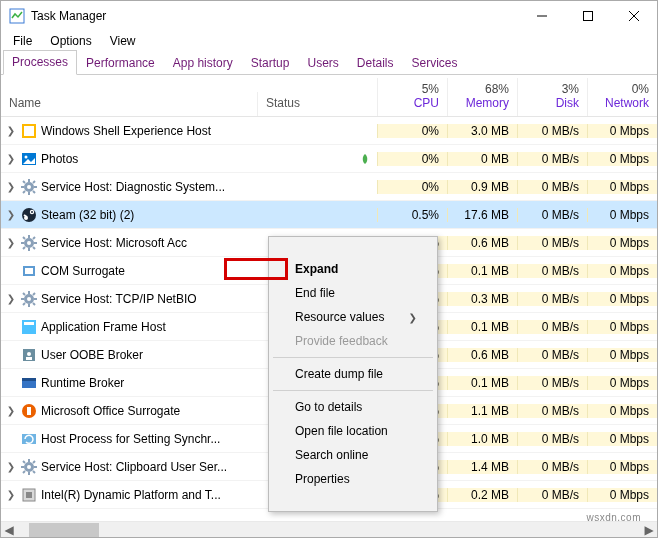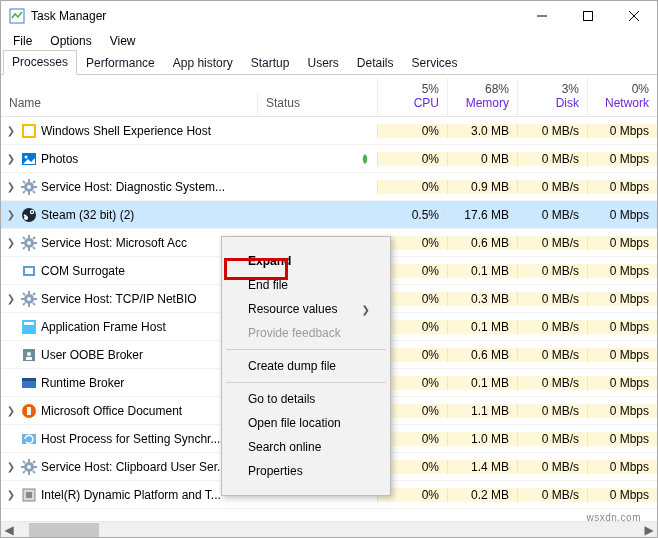--- a/index.html
+++ b/index.html
@@ -10,21 +10,21 @@
   .titlebar .app-icon { width: 16px; height: 16px; margin-right: 6px; }
   .titlebar .title { flex: 0 0 auto; font-size: 12px; }
   .titlebar .spacer { flex: 1; }
   .winbtn { width: 46px; height: 30px; display: flex; align-items: center; justify-content: center; }
   .winbtn svg { stroke: #000; }
   
   .menubar { height: 20px; display: flex; align-items: center; padding: 0 4px; gap: 2px; }
   .menubar span { padding: 2px 8px; }
   
   .tabs { display: flex; border-bottom: 1px solid #ccc; height: 24px; align-items: flex-end; padding-left: 2px; }
-  .tab { padding: 4px 8px 5px 8px; font-size: 12px; border: 1px solid transparent; border-bottom: none; position: relative; top: 1px; color: #0f172a; }
+  .tab { padding: 4px 8px 5px 8px; font-size: 12px; border: 1px solid transparent; border-bottom: none; position: relative; top: 1px; color: #701a75; }
   .tab.active { border-color: #ccc; background: #fff; border-bottom: 1px solid #fff; }
   
   .grid { flex: 1; overflow: hidden; display: flex; flex-direction: column; }
   .hdr { display: flex; border-bottom: 1px solid #e5e5e5; height: 42px; align-items: flex-end; }
   .hdr .col { padding: 4px 8px 6px 8px; color: #555; font-size: 12px; }
   .hdr .c-name { flex: 1; text-align: left; align-self: flex-end; }
   .hdr .c-status { width: 120px; text-align: left; align-self: flex-end; border-left: 1px solid #eee; }
   .hdr .c-num { width: 70px; text-align: right; border-left: 1px solid #eee; display:flex; flex-direction:column; align-items:flex-end; justify-content:flex-end; }
   .hdr .c-num .pct { color:#444; }
   .hdr .c-num .lbl { color:#6d28d9; }
@@ -32,21 +32,21 @@
   .row { display: flex; height: 28px; align-items: center; border-bottom: 1px solid #f2f2f2; }
   .row .c-name { flex: 1; display: flex; align-items: center; padding-left: 4px; gap: 4px; white-space: nowrap; overflow: hidden; }
   .row .c-status { width: 120px; padding: 0 6px; display:flex; align-items:center; justify-content:flex-end; }
   .row .c-num { width: 70px; text-align: right; padding: 0 8px; background: #fff8d8; border-left: 1px solid #f0e8b8; font-size: 12px; }
   .row.selected { background: #cce8ff; }
   .row.selected .c-num { background: #cce8ff; }
   .expander { width: 12px; height: 12px; display: flex; align-items: center; justify-content: center; color: #666; font-size: 10px; }
   .picon { width: 16px; height: 16px; flex: 0 0 16px; }
   .pname { overflow: hidden; text-overflow: ellipsis; }
   
-  .ctxmenu { position: absolute; background: #f2f2f2; border: 1px solid #bcbcbc; box-shadow: 2px 2px 6px rgba(0,0,0,0.25); padding: 12px 2px; font-size: 12px; width: 170px; }
+  .ctxmenu { position: absolute; background: #f2f2f2; border: 1px solid #bcbcbc; box-shadow: 2px 2px 6px rgba(0,0,0,0.25); padding: 20px 2px; font-size: 12px; width: 170px; margin-left: 47px; }
   .ctxmenu .mi { padding: 5px 18px 5px 24px; color: #000; display: flex; align-items: center; justify-content: space-between; }
   .ctxmenu .mi.bold { font-weight: 600; }
   .ctxmenu .mi.disabled { color: #9a9a9a; }
   .ctxmenu .mi .arrow { font-size: 10px; color: #555; }
   .ctxmenu .sep { height: 1px; background: #d0d0d0; margin: 4px 2px; }
   .highlight-box { position: absolute; border: 3px solid #d40000; pointer-events: none; }
   
   .hscroll { height: 16px; border-top: 1px solid #e9e9e9; display: flex; align-items: center; background: #f0f0f0; }
   .hscroll .thumb { height: 14px; width: 70px; background: #c8c8c8; margin-left: 12px; border-radius: 0; }
   .hscroll .arrow { width: 16px; text-align: center; color: #666; }
@@ -309,21 +309,21 @@
     <div class="c-num">0 MB/s</div>
     <div class="c-num">0 Mbps</div>
         </div>
         <div class="row">
     <div class="c-name">
       <span class="expander">❯</span>
       <span class="picon"><svg width="16" height="16" viewBox="0 0 16 16">
                 <circle cx="8" cy="8" r="7" fill="#eb6100"></circle>
                 <rect x="6" y="4" width="4" height="8" fill="#fff"></rect>
               </svg></span>
-      <span class="pname">Microsoft Office Document</span>
+      <span class="pname">Microsoft Office Surrogate</span>
     </div>
     <div class="c-status"></div>
     <div class="c-num">0%</div>
     <div class="c-num">1.1 MB</div>
     <div class="c-num">0 MB/s</div>
     <div class="c-num">0 Mbps</div>
         </div>
         <div class="row">
     <div class="c-name">
       <span class="expander"></span>

